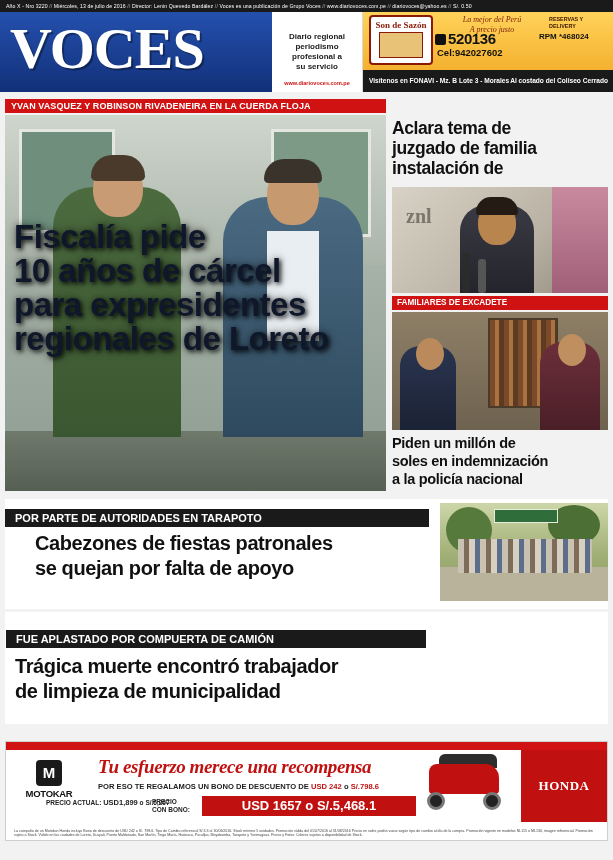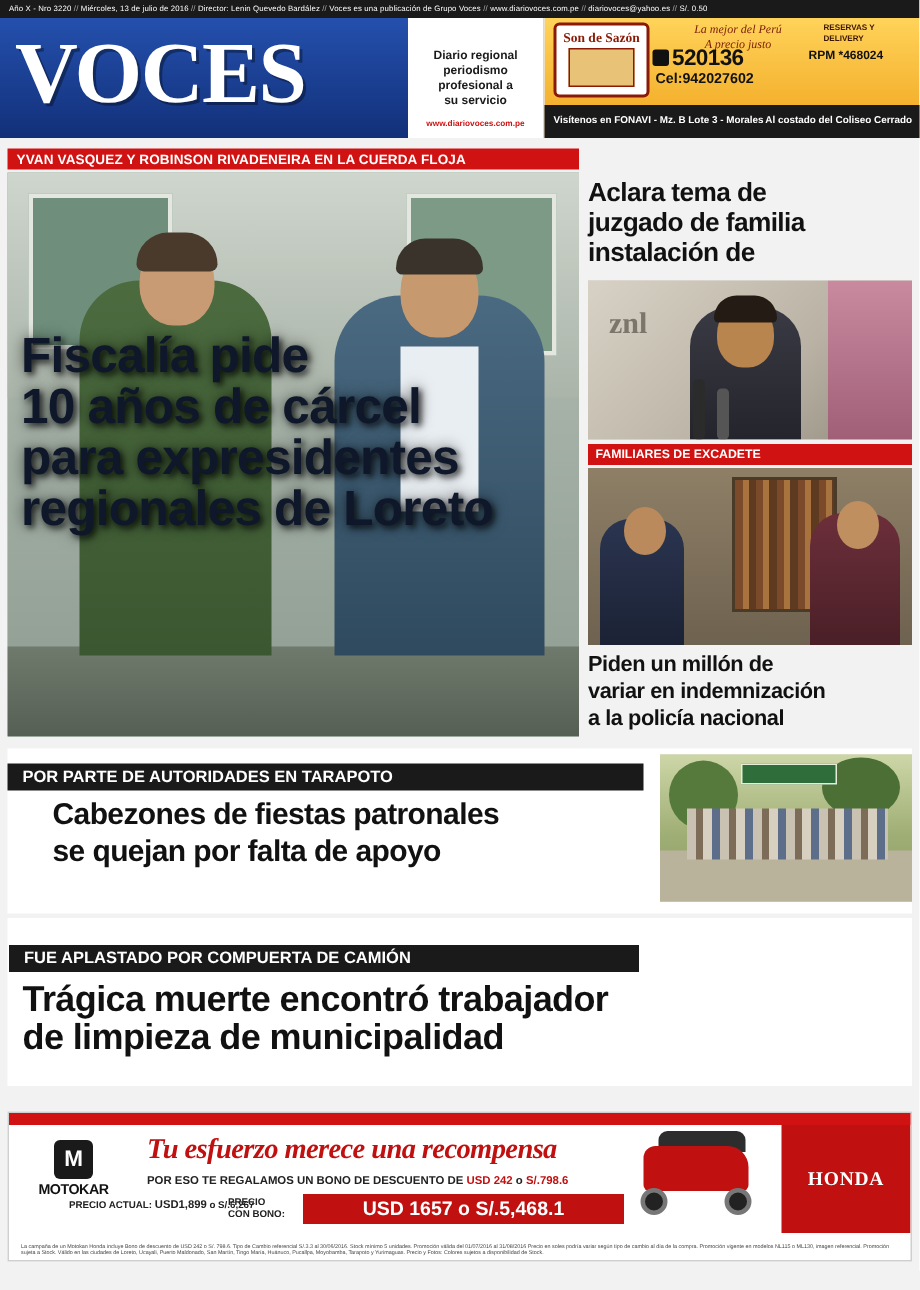--- a/index.html
+++ b/index.html
@@ -376,21 +376,21 @@
   .s4-kicker {
     position: absolute; left: 1px; top: 18px;
     width: 420px; height: 18px;
     background: #1a1a1a;
     color: #fff; font-size: 11px; font-weight: bold;
     line-height: 18px; padding-left: 10px;
   }
   .s4-title {
     position: absolute; left: 10px; top: 42px;
     width: 500px;
-    font-weight: bold; font-size: 24px; line-height: 25px;
+    font-weight: bold; font-size: 20px; line-height: 25px;
     color: #111; letter-spacing: -0.4px;
   }
 
   
   .botad {
     position: absolute; left: 5px; top: 741px;
     width: 603px; height: 100px;
     background: #ffffff;
     border: 1px solid #cfcfcf;
     overflow: hidden;
@@ -559,21 +559,21 @@
   <div class="r2-photo">
     <div class="r2-shelf"></div>
     <div class="r2-books"></div>
     <div class="r2-p1"></div>
     <div class="r2-f1"></div>
     <div class="r2-p2"></div>
     <div class="r2-f2"></div>
   </div>
   <div class="r2-title">
     <div>Piden un millón de</div>
-    <div>variar en indemnización</div>
+    <div>soles en indemnización</div>
     <div>a la policía nacional</div>
   </div>
 
   <div class="s3">
     <div class="s3-kicker">POR PARTE DE AUTORIDADES EN TARAPOTO</div>
     <div class="s3-title">
       <div>Cabezones de fiestas patronales</div>
       <div>se quejan por falta de apoyo</div>
     </div>
     <div class="s3-photo">

